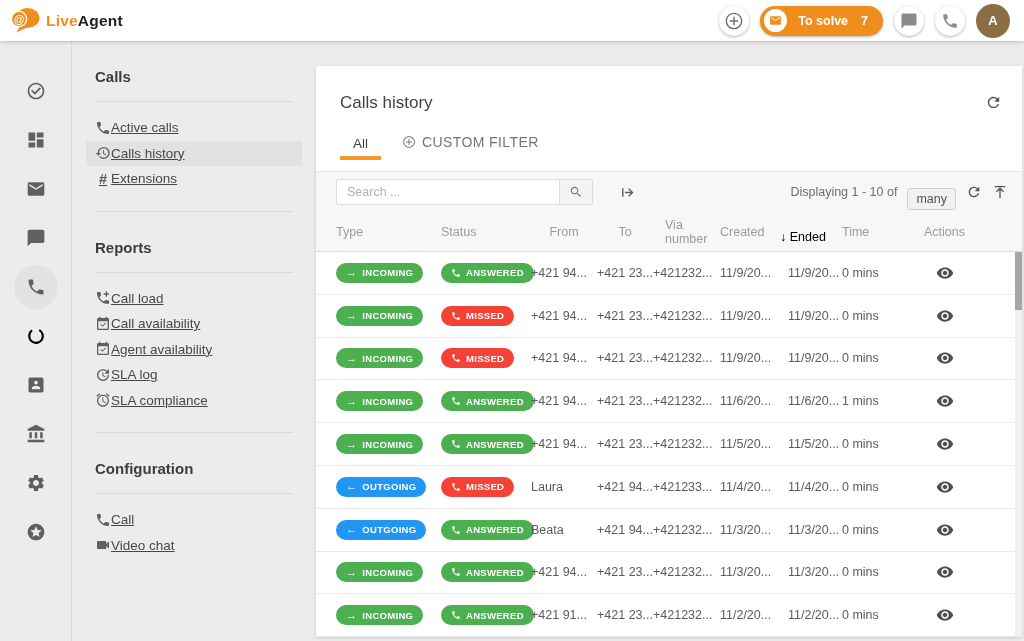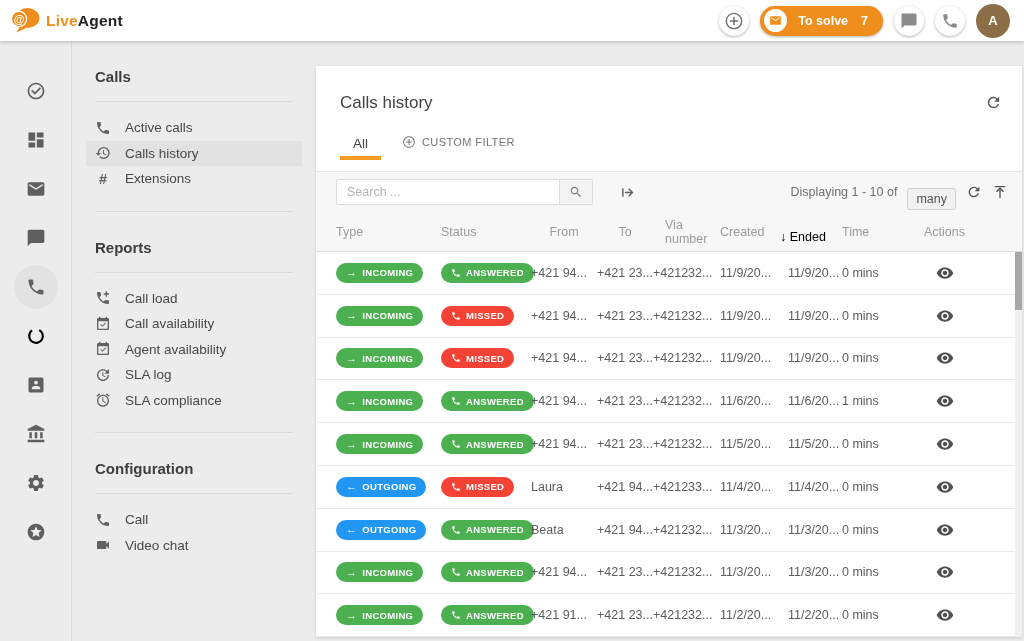--- a/index.html
+++ b/index.html
@@ -35,39 +35,39 @@
           padding-top:25px; display:flex; flex-direction:column; align-items:center; }
   .rail-item { width:72px; height:49px; display:flex; align-items:center; justify-content:center; position:relative; }
   .rail-item svg { width:20px; height:20px; fill:#5f5f5f; position:relative; z-index:1; }
   .rail-item.active::before { content:''; position:absolute; width:44px; height:44px; border-radius:50%; background:#e2e2e2; }
 
   
   .sidebar { position:absolute; left:72px; top:41px; bottom:0; width:244px; padding:0 23px; }
   .sb-heading { padding-top:27px; font-size:15px; font-weight:bold; color:#3d3d3d; }
   .sb-hr { border:0; border-top:1px solid #d9d9d9; margin:16px 0 13px; }
   .sb-hr.end { margin:19px 0 0; }
-  .sb-item { display:flex; align-items:center; gap:14px; height:25.5px; font-size:13.5px; color:#484848;
-             padding:0 9px; margin:0 -9px; cursor:pointer; }
+  .sb-item { display:flex; align-items:center; height:25.5px; font-size:13.5px; color:#484848;
+             padding:0 9px; margin:0 -9px; cursor:pointer;text-decoration:underline; }
   .sb-item svg { width:16px; height:16px; fill:#616161; flex:none; }
   .sb-item .hash { width:16px; text-align:center; font-weight:bold; font-size:14.5px; color:#616161; }
   .sb-item.active { background:#e2e2e2; }
 
   
   .panel { position:absolute; left:316px; top:66px; width:706px; height:571px; background:#fff;
            box-shadow:0 1px 3px rgba(0,0,0,.15); }
   .panel-head { height:62px; position:relative; }
   .panel-head h1 { font-size:17px; font-weight:500; color:#424242; padding:27px 0 0 24px; }
   .panel-refresh { position:absolute; right:20px; top:28px; }
   .panel-refresh svg { width:17px; height:17px; fill:#555; }
 
   .tabs { display:flex; align-items:center; height:44px; padding-left:24px; border-bottom:1px solid #e4e4e4; }
   .tab { position:relative; padding:0 13px 13px; font-size:13.5px; color:#424242; }
   .tab.active::after { content:''; position:absolute; left:0; right:0; bottom:4px; height:4px; background:#f59b23; }
   .tab.filter { display:flex; align-items:center; gap:6px; margin-left:8px; padding-bottom:15px;
-                font-size:11px; color:#757575; letter-spacing:.4px; }
+                font-size:14px; color:#757575; letter-spacing:.4px; }
   .tab.filter svg { width:14px; height:14px; fill:#757575; }
 
   .toolbar { display:flex; align-items:center; height:40px; background:#f7f7f7; padding:0 14px 0 20px; }
   .searchwrap { display:flex; }
   .searchwrap input { width:224px; height:26px; border:1px solid #dcdcdc; border-radius:2px 0 0 2px;
                       padding:12px 10px; font-size:12.5px; color:#444; background:#fff; outline:none; }
   .searchwrap input::placeholder { color:#b3b3b3; }
   .searchbtn { width:33px; height:26px; border:1px solid #dcdcdc; border-left:none; border-radius:0 2px 2px 0;
                background:#f3f3f3; display:flex; align-items:center; justify-content:center; }
   .searchbtn svg { width:14px; height:14px; fill:#757575; }

